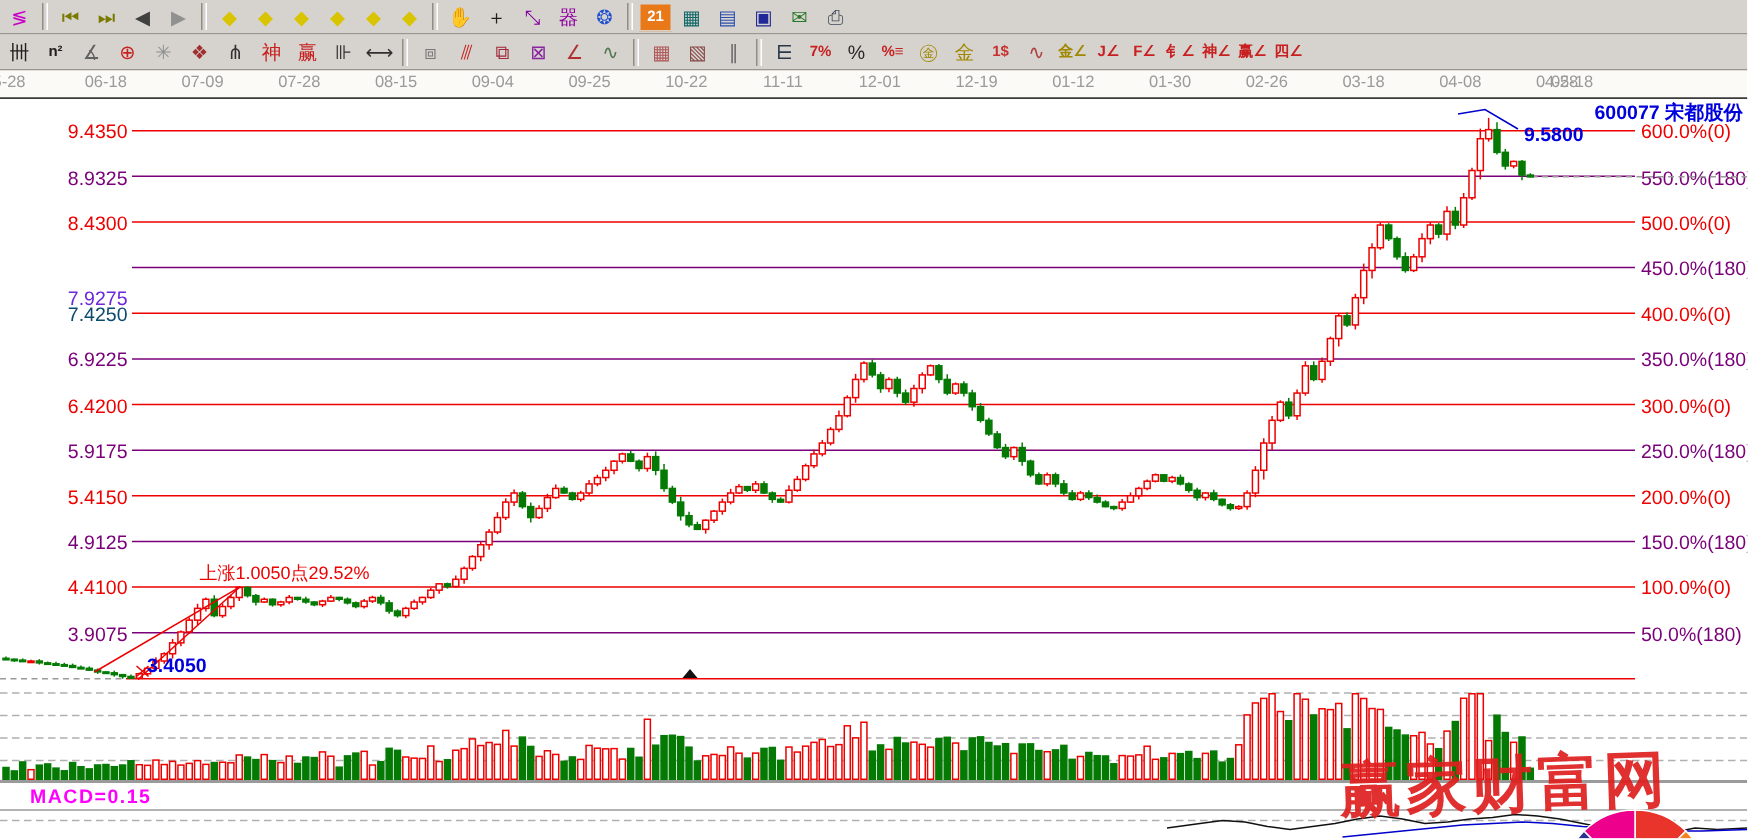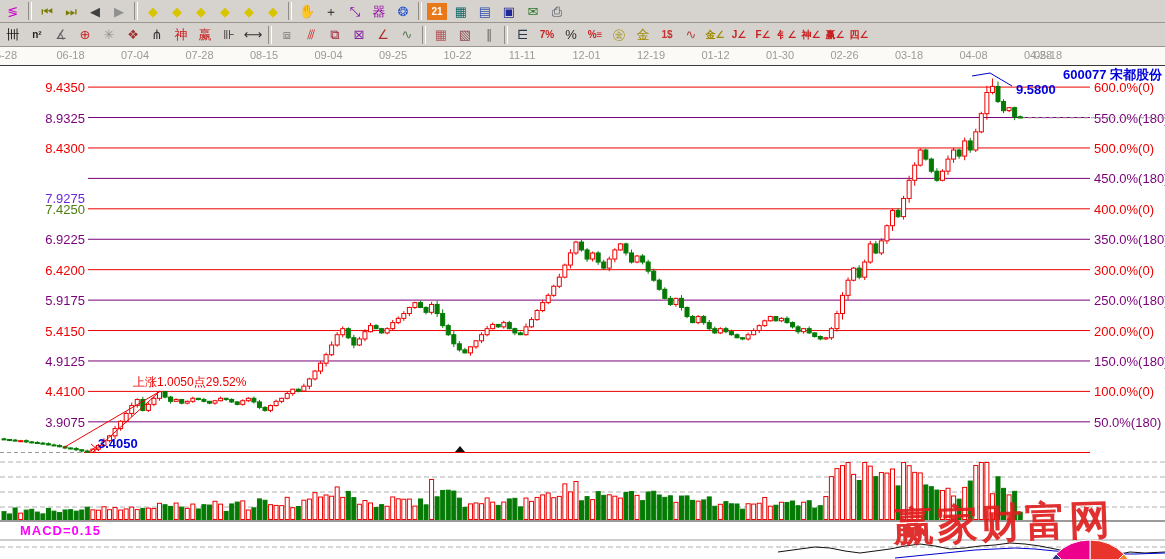--- a/index.html
+++ b/index.html
@@ -102,21 +102,21 @@
       <span class="ticon small" style="color: rgb(200, 32, 32);">J∠</span>
       <span class="ticon small" style="color: rgb(200, 32, 32);">F∠</span>
       <span class="ticon small" style="color: rgb(200, 32, 32);">钅∠</span>
       <span class="ticon small" style="color: rgb(200, 32, 32);">神∠</span>
       <span class="ticon small" style="color: rgb(200, 32, 32);">赢∠</span>
       <span class="ticon small" style="color: rgb(200, 32, 32);">四∠</span>
     </div>
   <div class="datebar" id="datebar">
       <span class="dlabel" style="left: 6px; color: rgb(154, 154, 154);">5-28</span>
       <span class="dlabel" style="left: 70.5px; color: rgb(154, 154, 154);">06-18</span>
-      <span class="dlabel" style="left: 135px; color: rgb(154, 154, 154);">07-04</span>
+      <span class="dlabel" style="left: 135px; color: rgb(154, 154, 154);">07-09</span>
       <span class="dlabel" style="left: 199.5px; color: rgb(154, 154, 154);">07-28</span>
       <span class="dlabel" style="left: 264px; color: rgb(154, 154, 154);">08-15</span>
       <span class="dlabel" style="left: 328.5px; color: rgb(154, 154, 154);">09-04</span>
       <span class="dlabel" style="left: 393px; color: rgb(154, 154, 154);">09-25</span>
       <span class="dlabel" style="left: 457.5px; color: rgb(154, 154, 154);">10-22</span>
       <span class="dlabel" style="left: 522px; color: rgb(154, 154, 154);">11-11</span>
       <span class="dlabel" style="left: 586.5px; color: rgb(154, 154, 154);">12-01</span>
       <span class="dlabel" style="left: 651px; color: rgb(154, 154, 154);">12-19</span>
       <span class="dlabel" style="left: 715.5px; color: rgb(154, 154, 154);">01-12</span>
       <span class="dlabel" style="left: 780px; color: rgb(154, 154, 154);">01-30</span>
@@ -125,21 +125,21 @@
       <span class="dlabel" style="left: 973.5px; color: rgb(154, 154, 154);">04-08</span>
       <span class="dlabel" style="left: 1038px; color: rgb(154, 154, 154);">04-28</span>
       <span class="dlabel" style="left: 1048px; color: rgb(154, 154, 154);">05-18</span>
     </div>
 
   <div id="labels">
       <div class="pxl leftlab" style="left: 23px; top: 80.1px; color: rgb(238, 0, 0);">9.4350</div>
       <div class="pxl leftlab" style="left: 23px; top: 110.53px; color: rgb(122, 0, 122);">8.9325</div>
       <div class="pxl leftlab" style="left: 23px; top: 140.96px; color: rgb(238, 0, 0);">8.4300</div>
       <div class="pxl leftlab" style="left: 23px; top: 171.39px; color: #6d28d9; margin-top: 20px;">7.9275</div>
-      <div class="pxl leftlab" style="left: 23px; top: 201.82px; color: #4d7c0f;">7.4250</div>
+      <div class="pxl leftlab" style="left: 23px; top: 201.82px; color: #0c4a6e;">7.4250</div>
       <div class="pxl leftlab" style="left: 23px; top: 232.25px; color: rgb(122, 0, 122);">6.9225</div>
       <div class="pxl leftlab" style="left: 23px; top: 262.68px; color: rgb(238, 0, 0);">6.4200</div>
       <div class="pxl leftlab" style="left: 23px; top: 293.11px; color: rgb(122, 0, 122);">5.9175</div>
       <div class="pxl leftlab" style="left: 23px; top: 323.54px; color: rgb(238, 0, 0);">5.4150</div>
       <div class="pxl leftlab" style="left: 23px; top: 353.97px; color: rgb(122, 0, 122);">4.9125</div>
       <div class="pxl leftlab" style="left: 23px; top: 384.4px; color: rgb(238, 0, 0);">4.4100</div>
       <div class="pxl leftlab" style="left: 23px; top: 414.83px; color: rgb(122, 0, 122);">3.9075</div>
       <div class="pxl rightlab" style="left: 1094px; top: 80.1px; color: rgb(238, 0, 0);">600.0%(0)</div>
       <div class="pxl rightlab" style="left: 1094px; top: 110.53px; color: rgb(122, 0, 122);">550.0%(180)</div>
       <div class="pxl rightlab" style="left: 1094px; top: 140.96px; color: rgb(238, 0, 0);">500.0%(0)</div>

